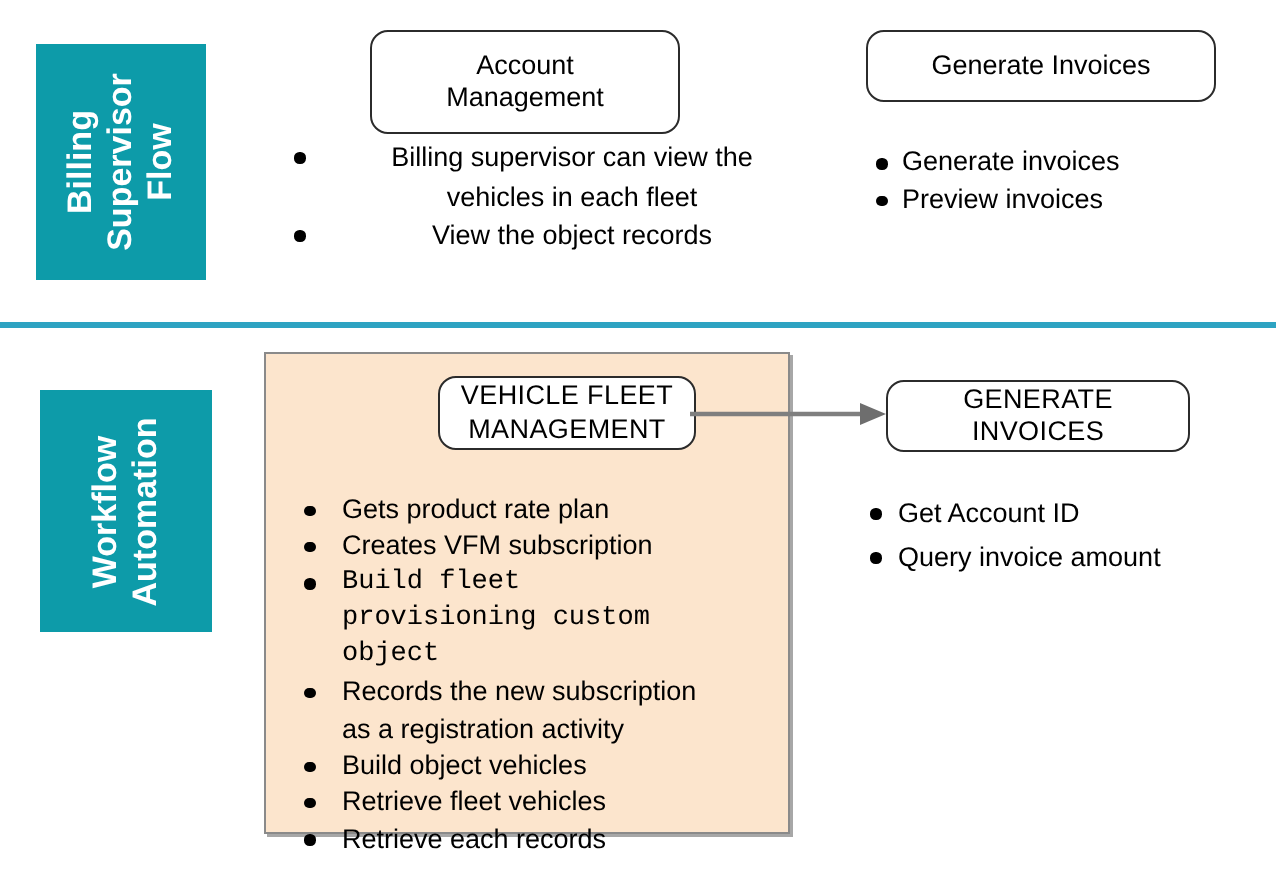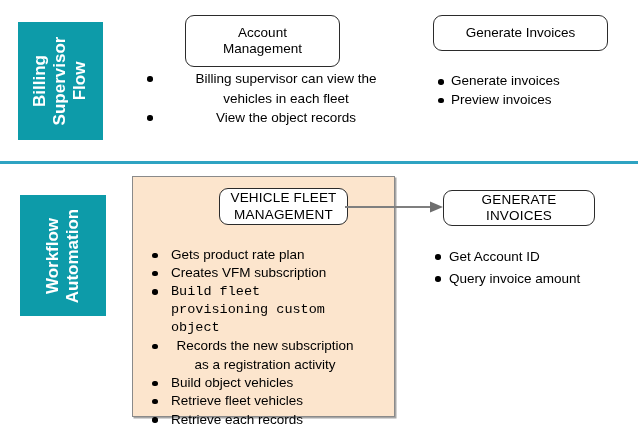--- a/index.html
+++ b/index.html
@@ -114,21 +114,21 @@
   <li>
     <span class="dot"></span>
     <span>Creates VFM subscription</span>
   </li>
   <li>
     <span class="dot"></span>
     <span style="display:inline-block; max-width:188px; vertical-align:top;font-family:Liberation Mono, monospace;">Build fleet provisioning custom object</span>
   </li>
   <li>
     <span class="dot"></span>
-    <span style="display:inline-block; max-width:188px; vertical-align:top;text-align:center;">Records the new subscription as a registration activity</span>
+    <span style="display:inline-block; max-width:188px; vertical-align:top;">Records the new subscription as a registration activity</span>
   </li>
   <li>
     <span class="dot"></span>
     <span>Build object vehicles</span>
   </li>
   <li>
     <span class="dot"></span>
     <span>Retrieve fleet vehicles</span>
   </li>
   <li>

